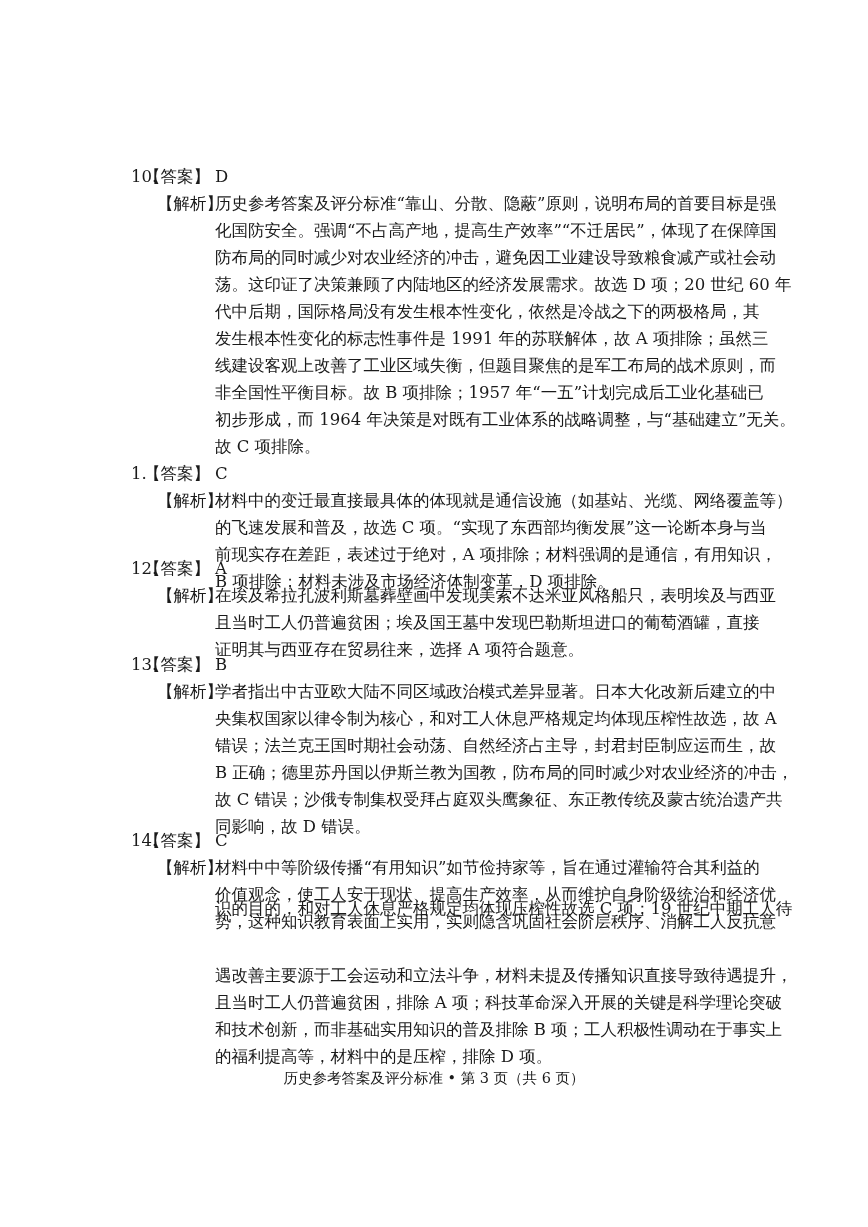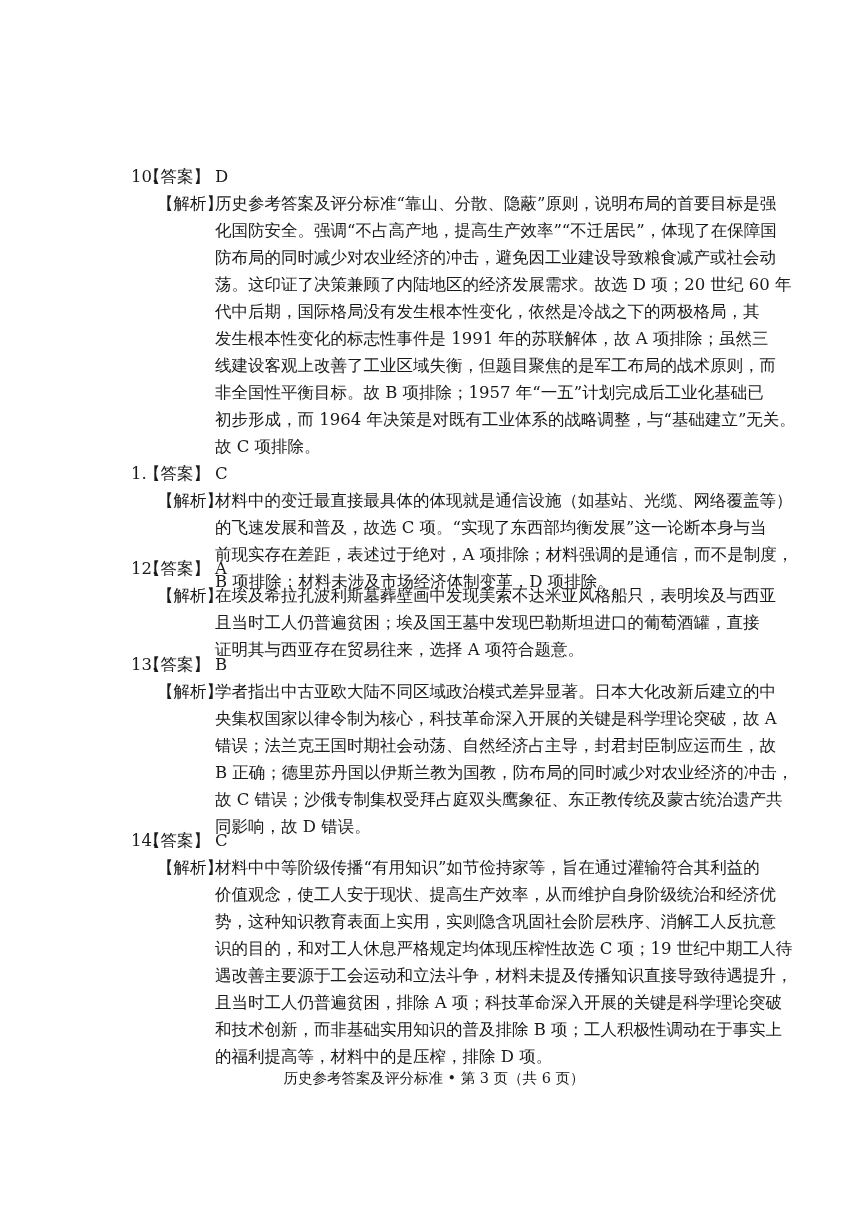--- a/index.html
+++ b/index.html
@@ -44,56 +44,56 @@
     <span class="row line last" style="top:434px">故 C 项排除。</span>
   </div>
 
   <div class="item" style="top:0">
     <span class="row qnum" style="top:461px">1.</span>
     <span class="row qlabel" style="top:461px">【答案】</span>
     <span class="row qans" style="top:461px">C</span>
     <span class="row alabel" style="top:488px">【解析】</span>
     <span class="row line" style="top:488px">材料中的变迁最直接最具体的体现就是通信设施（如基站、光缆、网络覆盖等）</span>
     <span class="row line" style="top:515px">的飞速发展和普及，故选 C 项。“实现了东西部均衡发展”这一论断本身与当</span>
-    <span class="row line" style="top:542px">前现实存在差距，表述过于绝对，A 项排除；材料强调的是通信，而不是制度，</span>
+    <span class="row line" style="top:542px">前现实存在差距，表述过于绝对，A 项排除；材料强调的是通信，有用知识，</span>
     <span class="row line last" style="top:569px">B 项排除；材料未涉及市场经济体制变革，D 项排除。</span>
   </div>
 
   <div class="item" style="top:0">
     <span class="row qnum" style="top:556px">12.</span>
     <span class="row qlabel" style="top:556px">【答案】</span>
     <span class="row qans" style="top:556px">A</span>
     <span class="row alabel" style="top:583px">【解析】</span>
     <span class="row line" style="top:583px">在埃及希拉孔波利斯墓葬壁画中发现美索不达米亚风格船只，表明埃及与西亚</span>
     <span class="row line" style="top:610px">且当时工人仍普遍贫困；埃及国王墓中发现巴勒斯坦进口的葡萄酒罐，直接</span>
     <span class="row line last" style="top:637px">证明其与西亚存在贸易往来，选择 A 项符合题意。</span>
   </div>
 
   <div class="item" style="top:0">
     <span class="row qnum" style="top:652px">13.</span>
     <span class="row qlabel" style="top:652px">【答案】</span>
     <span class="row qans" style="top:652px">B</span>
     <span class="row alabel" style="top:679px">【解析】</span>
     <span class="row line" style="top:679px">学者指出中古亚欧大陆不同区域政治模式差异显著。日本大化改新后建立的中</span>
-    <span class="row line" style="top:706px">央集权国家以律令制为核心，科技革命深入开展的关键是科学理论突破，故 A</span>
+    <span class="row line" style="top:706px">央集权国家以律令制为核心，和对工人休息严格规定均体现压榨性故选，故 A</span>
     <span class="row line" style="top:733px">错误；法兰克王国时期社会动荡、自然经济占主导，封君封臣制应运而生，故</span>
     <span class="row line" style="top:760px">B 正确；德里苏丹国以伊斯兰教为国教，防布局的同时减少对农业经济的冲击，</span>
     <span class="row line" style="top:787px">故 C 错误；沙俄专制集权受拜占庭双头鹰象征、东正教传统及蒙古统治遗产共</span>
     <span class="row line last" style="top:814px">同影响，故 D 错误。</span>
   </div>
 
   <div class="item" style="top:0">
     <span class="row qnum" style="top:828px">14.</span>
     <span class="row qlabel" style="top:828px">【答案】</span>
     <span class="row qans" style="top:828px">C</span>
     <span class="row alabel" style="top:855px">【解析】</span>
     <span class="row line" style="top:855px">材料中中等阶级传播“有用知识”如节俭持家等，旨在通过灌输符合其利益的</span>
     <span class="row line" style="top:882px">价值观念，使工人安于现状、提高生产效率，从而维护自身阶级统治和经济优</span>
     <span class="row line" style="top:909px">势，这种知识教育表面上实用，实则隐含巩固社会阶层秩序、消解工人反抗意</span>
-    <span class="row line" style="top:936px">识的目的，和对工人休息严格规定均体现压榨性故选 C 项；19 世纪中期工人待</span>
+    <span class="row line" style="top:896px">识的目的，和对工人休息严格规定均体现压榨性故选 C 项；19 世纪中期工人待</span>
     <span class="row line" style="top:963px">遇改善主要源于工会运动和立法斗争，材料未提及传播知识直接导致待遇提升，</span>
     <span class="row line" style="top:990px">且当时工人仍普遍贫困，排除 A 项；科技革命深入开展的关键是科学理论突破</span>
     <span class="row line" style="top:1017px">和技术创新，而非基础实用知识的普及排除 B 项；工人积极性调动在于事实上</span>
     <span class="row line last" style="top:1044px">的福利提高等，材料中的是压榨，排除 D 项。</span>
   </div>
 
   <div class="footer">历史参考答案及评分标准 • 第 3 页（共 6 页）</div>
 </div>
 
 </body></html>

